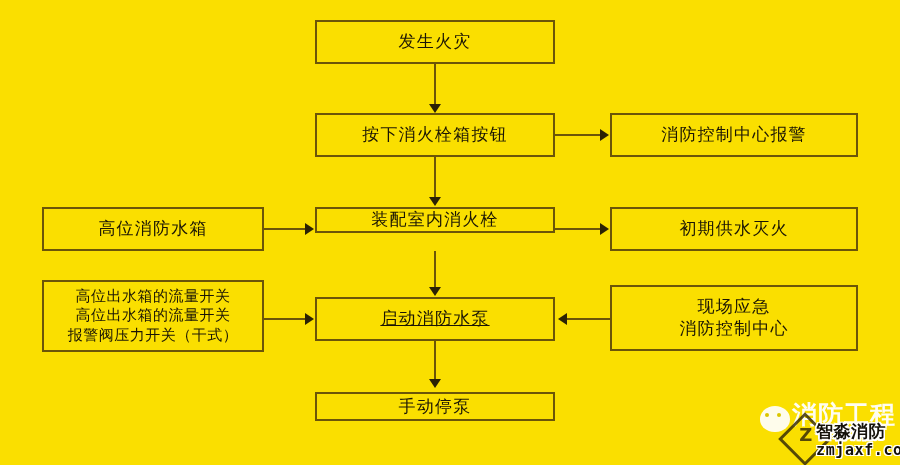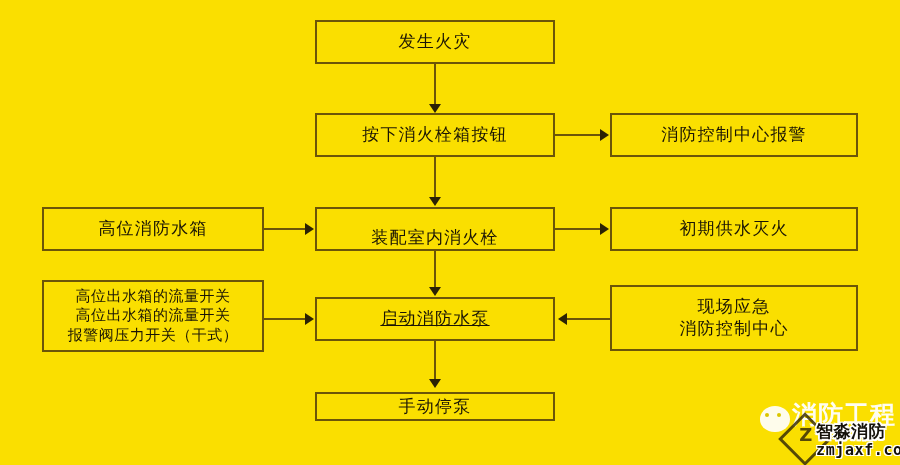--- a/index.html
+++ b/index.html
@@ -171,21 +171,21 @@
   </div>
 
   <div class="node" style="left:42px; top:207px; width:222px; height:44px;">
     <span class="ln">高位消防水箱</span>
   </div>
 
   <div class="node" style="left:610px; top:113px; width:248px; height:44px;">
     <span class="ln">消防控制中心报警</span>
   </div>
 
-  <div class="node" style="left:315px; top:207px; width:240px; height:44px;justify-content:flex-end;">
+  <div class="node" style="left:315px; top:207px; width:240px; height:26px;justify-content:flex-end;">
     <span class="ln">装配室内消火栓</span>
   </div>
 
   <div class="node" style="left:610px; top:207px; width:248px; height:44px;">
     <span class="ln">初期供水灭火</span>
   </div>
 
   <div class="node" style="left:42px; top:280px; width:222px; height:72px; font-size:15px; letter-spacing:0.5px;">
     <span class="ln">高位出水箱的流量开关</span>
     <span class="ln">高位出水箱的流量开关</span>

